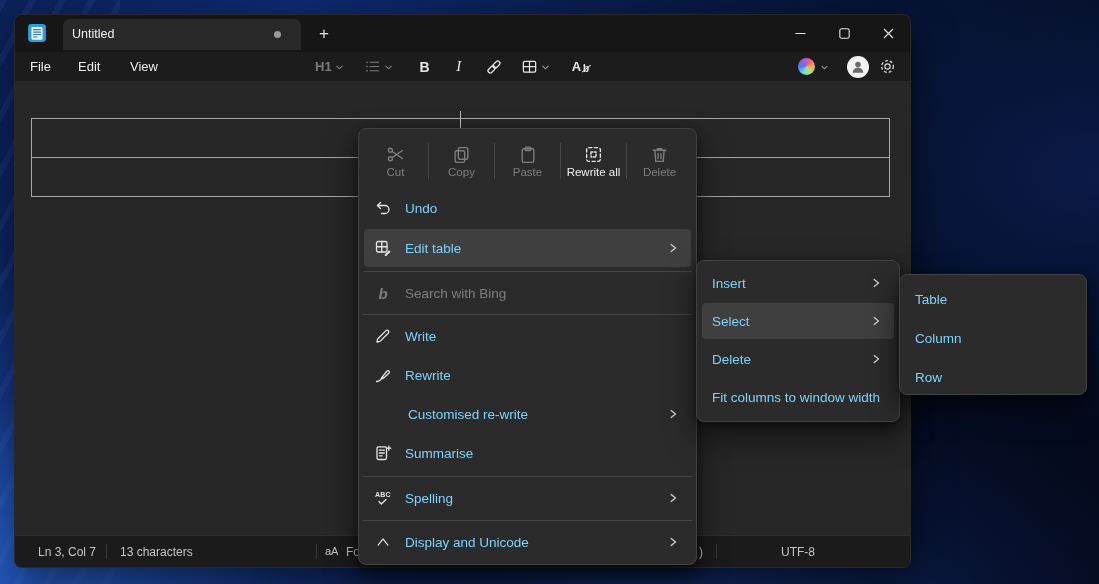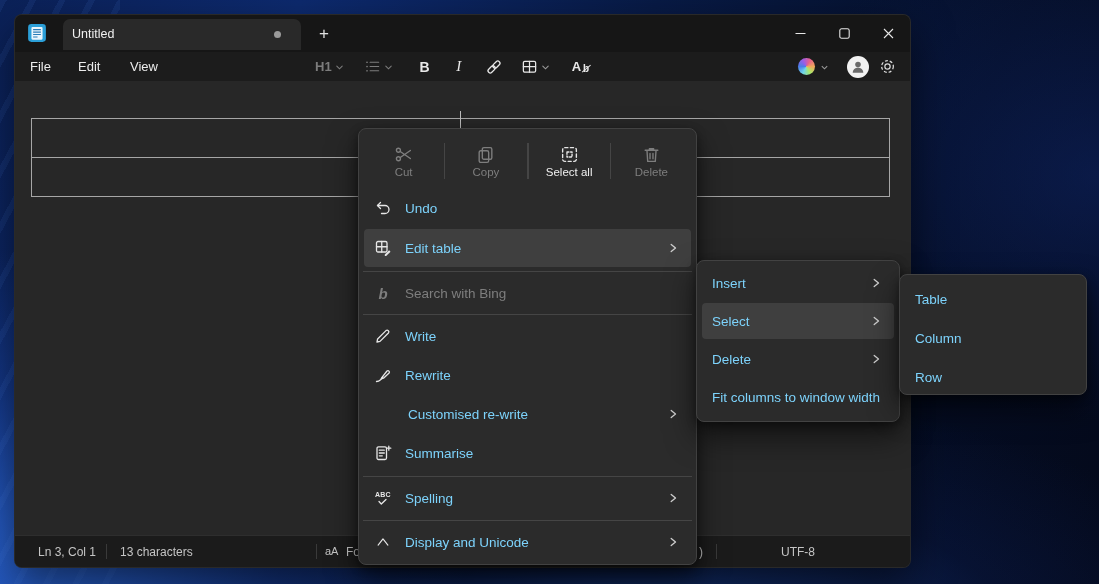--- a/index.html
+++ b/index.html
@@ -208,21 +208,21 @@
     <div class="tline" style="left:16px; top:37px; width:859px; height:1px"></div>
     <div class="tline" style="left:16px; top:115px; width:859px; height:1px"></div>
     <div class="tline" style="left:16px; top:37px; width:1px; height:79px"></div>
     <div class="tline" style="left:874px; top:37px; width:1px; height:79px"></div>
     <div class="tline" style="left:16px; top:76px; width:859px; height:1px"></div>
     <div class="tline" style="left:445px; top:37px; width:1px; height:79px"></div>
     <div class="caretline" style="left:445px; top:30px; width:1px; height:18px"></div>
   </div>
 
   <div class="statusbar">
-    <span class="sit" style="left:23px">Ln 3, Col 1</span>
+    <span class="sit" style="left:23px">Ln 3, Col 7</span>
     <div class="sdiv" style="left:91px"></div>
     <span class="sit" style="left:105px">13 characters</span>
     <div class="sdiv" style="left:301px"></div>
     <span class="sit" style="left:310px;font-size:11px">aA</span>
     <span class="sit" style="left:331px">Fo</span>
     <span class="sit" style="left:684px">)</span>
     <div class="sdiv" style="left:701px"></div>
     <span class="sit" style="left:766px">UTF-8</span>
   </div>
 </div>
@@ -240,27 +240,34 @@
     </div>
     <div class="qadiv"></div>
     <div class="qa dis">
       <svg width="19" height="19" viewBox="0 0 18 18">
           <rect x="6" y="2.5" width="9" height="11" rx="1.5"></rect>
           <rect x="3" y="5.5" width="9" height="11" rx="1.5"></rect>
         </svg>
       <span class="ql">Copy</span>
     </div>
     <div class="qadiv"></div>
+    <div class="qa dis">
+      <svg width="19" height="19" viewBox="0 0 18 18">
+          <rect x="4" y="3.5" width="11" height="13" rx="1.5"></rect>
+          <rect x="6.8" y="2" width="5.4" height="3.2" rx="1"></rect>
+        </svg>
+      <span class="ql">Paste</span>
+    </div>
     <div class="qadiv"></div>
     <div class="qa">
       <svg width="19" height="19" viewBox="0 0 18 18">
           <rect x="2.5" y="2.5" width="13" height="13" rx="2" stroke-dasharray="3 2.3"></rect>
           <rect x="6.6" y="6.6" width="4.8" height="4.8" stroke-dasharray="1.9 1.5"></rect>
         </svg>
-      <span class="ql">Select all</span>
+      <span class="ql">Rewrite all</span>
     </div>
     <div class="qadiv"></div>
     <div class="qa dis">
       <svg width="19" height="19" viewBox="0 0 18 18">
           <path d="M3 5 h12 M7 5 V3.5 h4 V5 M4.7 5 l.7 10.5 h7.2 L13.3 5 M7.6 8 v5 M10.4 8 v5"></path>
         </svg>
       <span class="ql">Delete</span>
     </div>
   </div>
 

